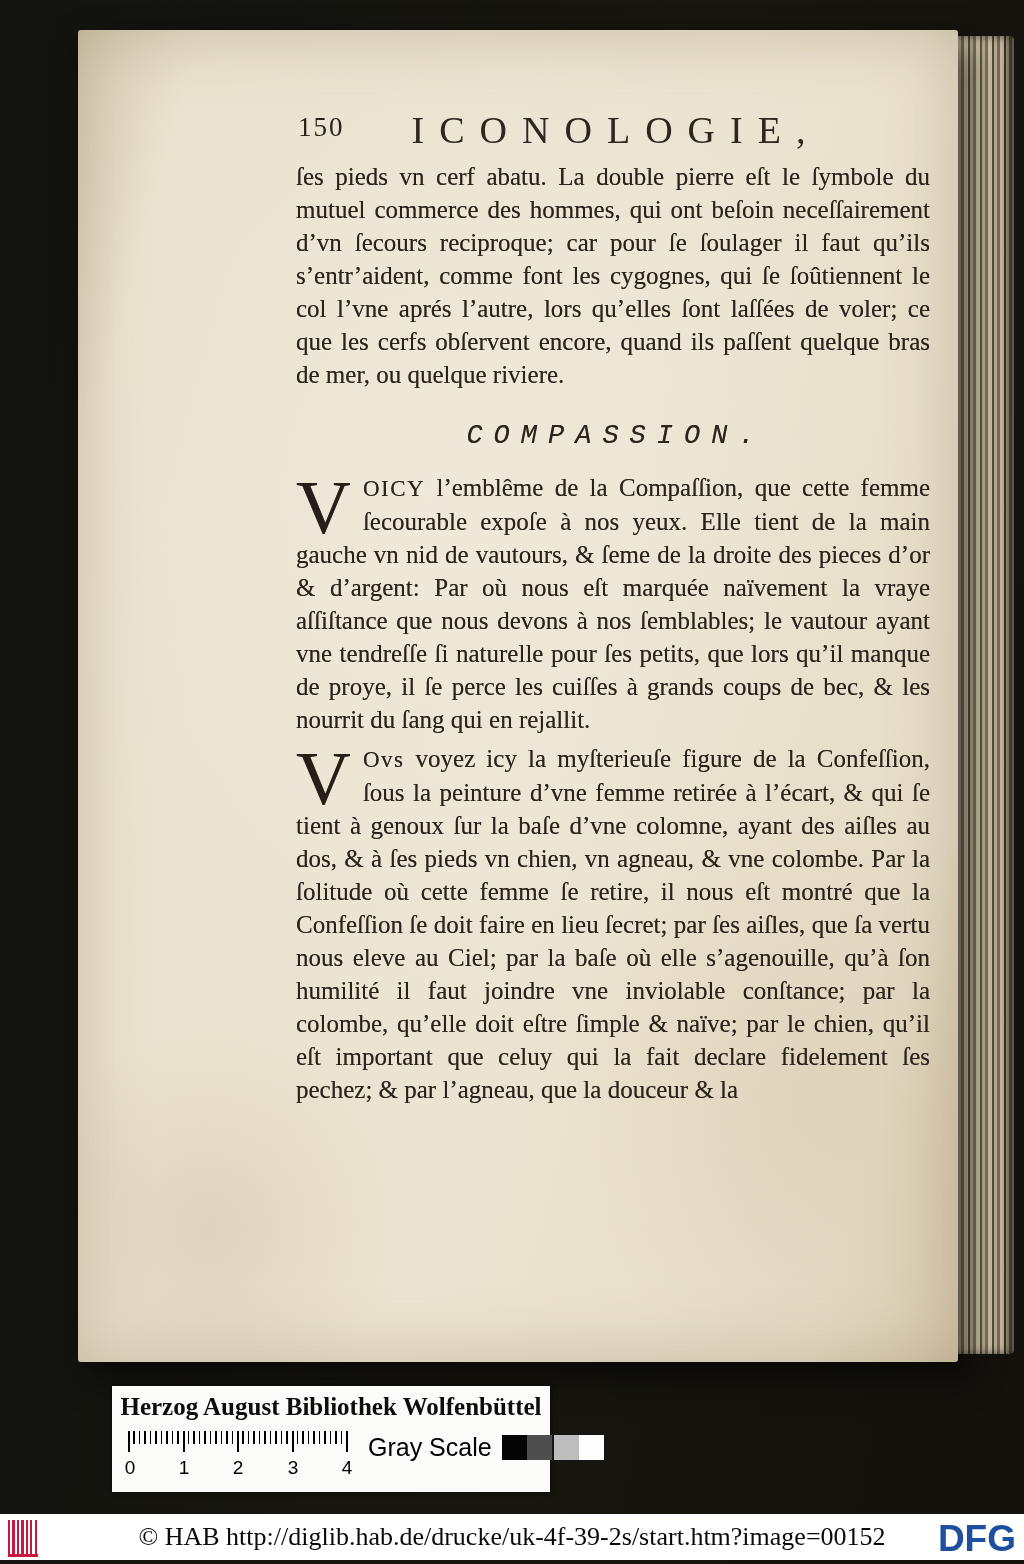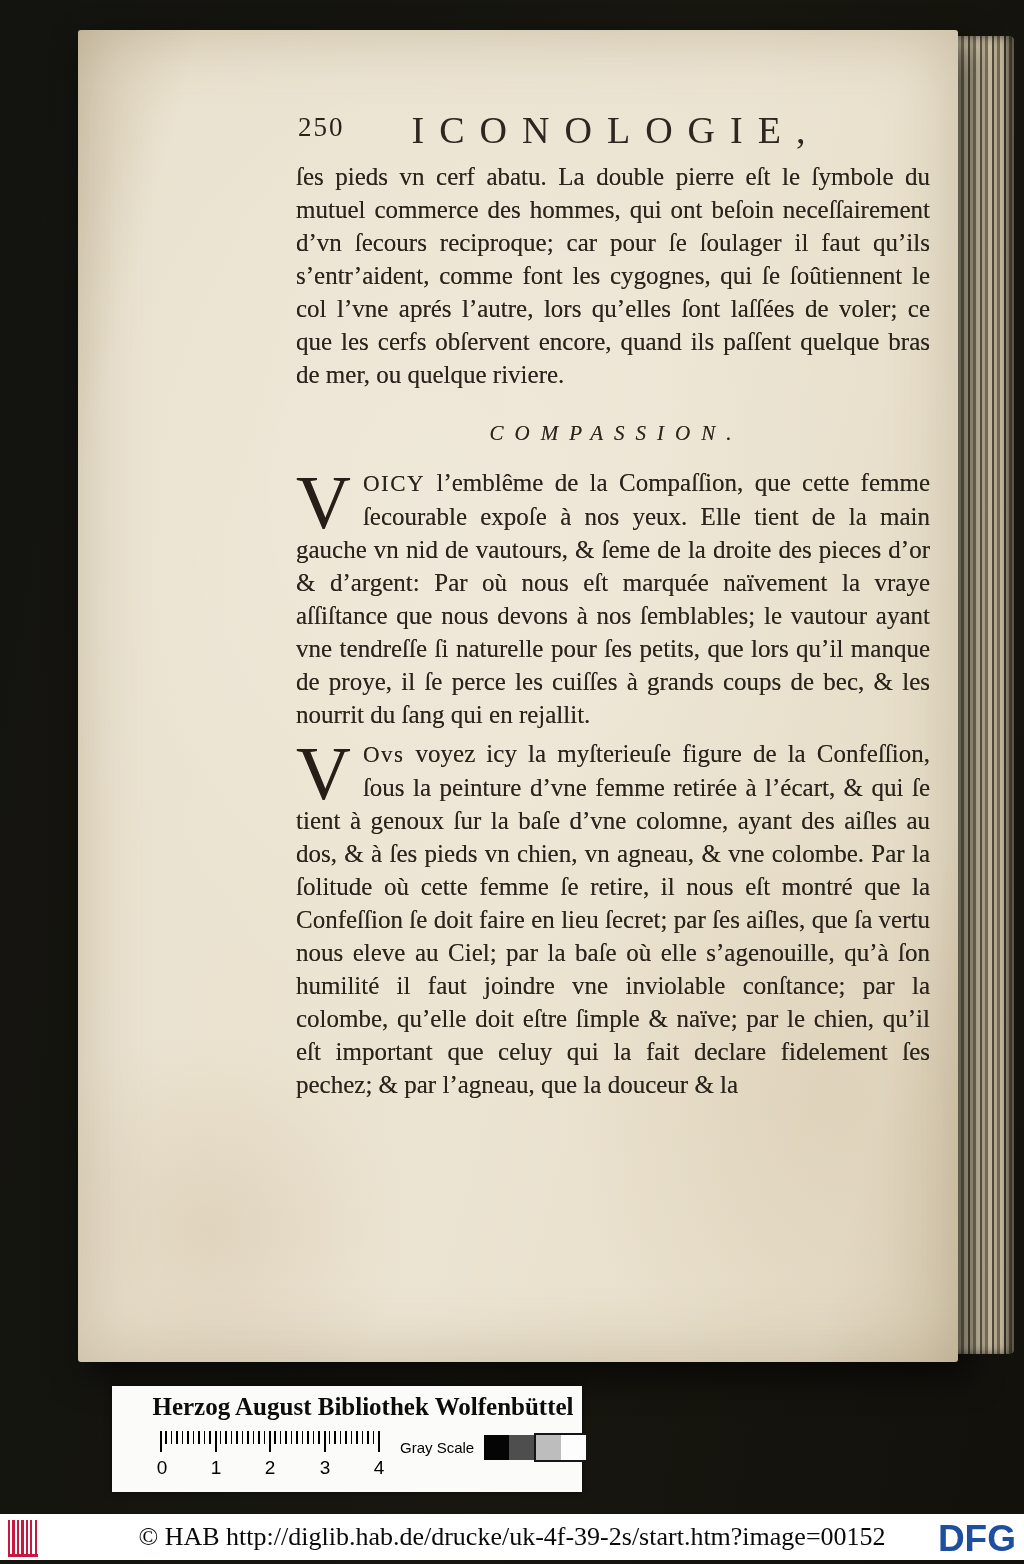--- a/index.html
+++ b/index.html
@@ -82,25 +82,26 @@
     font-size: 25px;
     line-height: 33px;
     text-align: justify;
     margin: 0 6px 6px 0;
     text-shadow: 0 0 0.5px rgba(42,35,27,0.55);
   }
 
   .section-heading {
     text-align: center;
     font-style: italic;
-    font-size: 21px;
+    font-size: 27px;
     letter-spacing: 11px;
     margin: 30px 0 20px 0;
     color: #2b241c;
     text-shadow: 0 0 0.5px rgba(42,35,27,0.5);
+    font-family: Liberation Mono, monospace;
   }
 
   .dropcap {
     float: left;
     font-size: 76px;
     line-height: 56px;
     padding: 8px 12px 0 0;
     color: #271f17;
   }
   .lead {
@@ -110,21 +111,20 @@
 
   
   .hab-label {
     position: absolute;
     left: 112px;
     top: 1386px;
     width: 438px;
     height: 106px;
     background: #fbfbf9;
     box-shadow: 0 0 6px rgba(0,0,0,0.6);
-    padding-left: 32px;
   }
   .label-title {
     text-align: center;
     font-weight: bold;
     font-size: 25px;
     color: #0c0c0c;
     margin-top: 7px;
     font-family: "Liberation Serif", serif;
   }
   .label-row {
@@ -165,21 +165,21 @@
   }
   .grayscale {
     position: absolute;
     left: 240px;
     top: 2px;
     display: flex;
     align-items: center;
   }
   .grayscale-label {
     font-family: "Liberation Sans", sans-serif;
-    font-size: 15px;
+    font-size: 25px;
     color: #000;
     margin-right: 10px;
     white-space: nowrap;
   }
   .patch {
     width: 25px;
     height: 25px;
   }
   .patch-black { background: #050505; }
   .patch-darkgray { background: #4e4e4e; }
@@ -232,21 +232,21 @@
 </style>
 </head>
 <body>
 
 <div class="book-edges"></div>
 
 <div class="scan-page">
   <div class="page-inner">
 
     <div class="running-head">
-      <span class="page-num">250</span>
+      <span class="page-num">150</span>
       <span class="running-title">ICONOLOGIE,</span>
     </div>
 
     <p class="para">ſes pieds vn cerf abatu. La double pierre eſt le ſymbole du mutuel commerce des hommes, qui ont beſoin neceſſairement d’vn ſecours reciproque; car pour ſe ſoulager il faut qu’ils s’entr’aident, comme font les cygognes, qui ſe ſoûtiennent le col l’vne aprés l’autre, lors qu’elles ſont laſſées de voler; ce que les cerfs obſervent encore, quand ils paſſent quelque bras de mer, ou quelque riviere.</p>
 
     <div class="section-heading">COMPASSION.</div>
 
     <p class="para">
       <span class="dropcap">V</span><span class="lead">OICY</span><span> l’emblême de la Compaſſion, que cette femme ſecourable expoſe à nos yeux. Elle tient de la main gauche vn nid de vautours, &amp; ſeme de la droite des pieces d’or &amp; d’argent: Par où nous eſt marquée naïvement la vraye aſſiſtance que nous devons à nos ſemblables; le vautour ayant vne tendreſſe ſi naturelle pour ſes petits, que lors qu’il manque de proye, il ſe perce les cuiſſes à grands coups de bec, &amp; les nourrit du ſang qui en rejallit.</span>
     </p>

